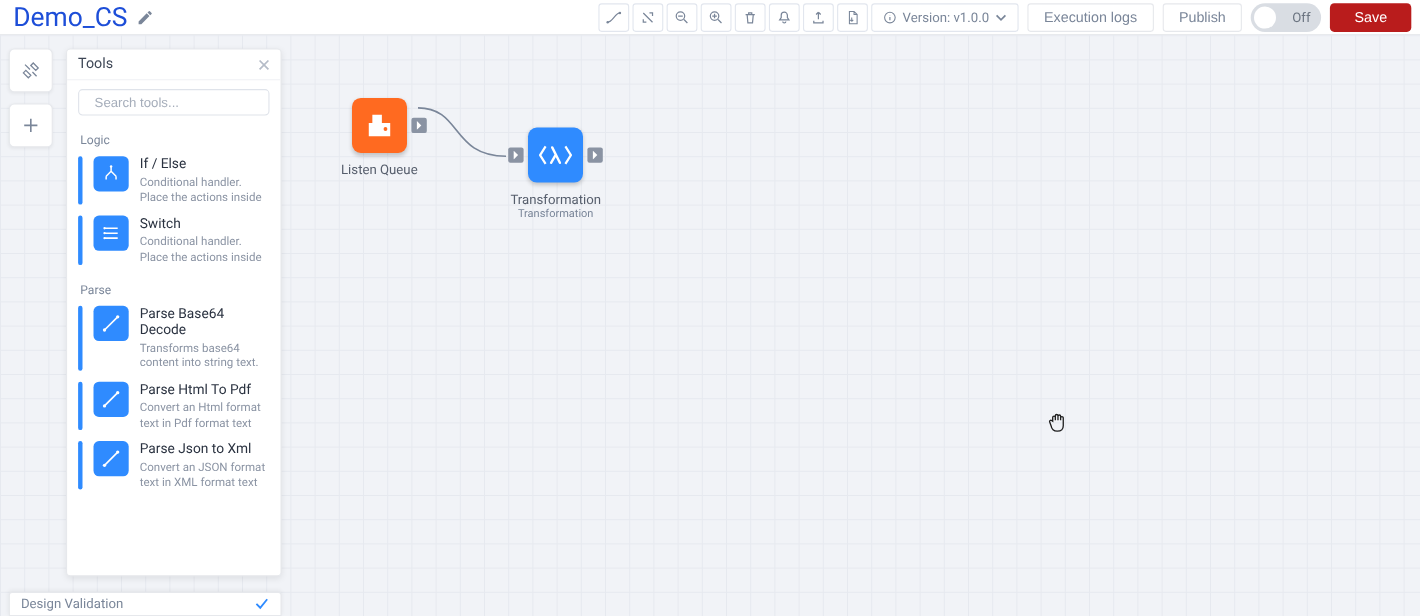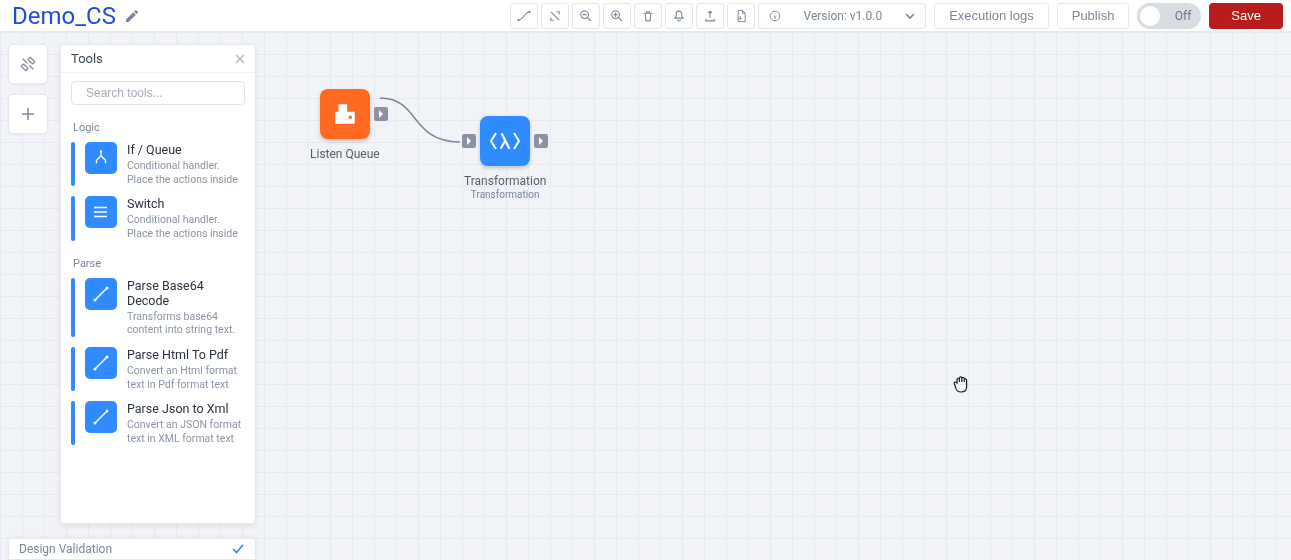--- a/index.html
+++ b/index.html
@@ -48,21 +48,21 @@
     color: #7a8699;
   }
   .version-btn {
     height: 26px;
     padding: 0 10px;
     border: 1px solid #e2e6ee;
     background: #fff;
     border-radius: 3px;
     display: inline-flex;
     align-items: center;
-    gap: 23px;
+    gap: 6px;
     margin-left: 3px;
     cursor: pointer;
     color: #7a8699;
     font-size: 12px;
   }
   .text-btn {
     height: 26px;
     padding: 0 14px;
     border: 1px solid #e6e8ec;
     background: #fff;
@@ -474,21 +474,21 @@
 
     <div class="tool-item">
       <div class="drag-bar"></div>
       <div class="tool-icon">
         <svg width="18" height="18" viewBox="0 0 24 24">
             <path d="M12 3v6m0 0l-6 6m6-6l6 6M6 15v4m12-4v4" stroke="#fff" stroke-width="1.8" fill="none"></path>
             <circle cx="12" cy="3" r="1.5" fill="#fff"></circle>
           </svg>
       </div>
       <div class="tool-text">
-        <div class="tool-title">If / Queue</div>
+        <div class="tool-title">If / Else</div>
         <div class="tool-desc">Conditional handler. Place the actions inside the If and Else clau...</div>
       </div>
     </div>
 
     <div class="tool-item">
       <div class="drag-bar"></div>
       <div class="tool-icon">
         <svg width="18" height="18" viewBox="0 0 24 24">
             <path d="M4 6h16M4 12h16M4 18h16" stroke="#fff" stroke-width="2"></path>
             <circle cx="4" cy="6" r="1.4" fill="#fff"></circle>

